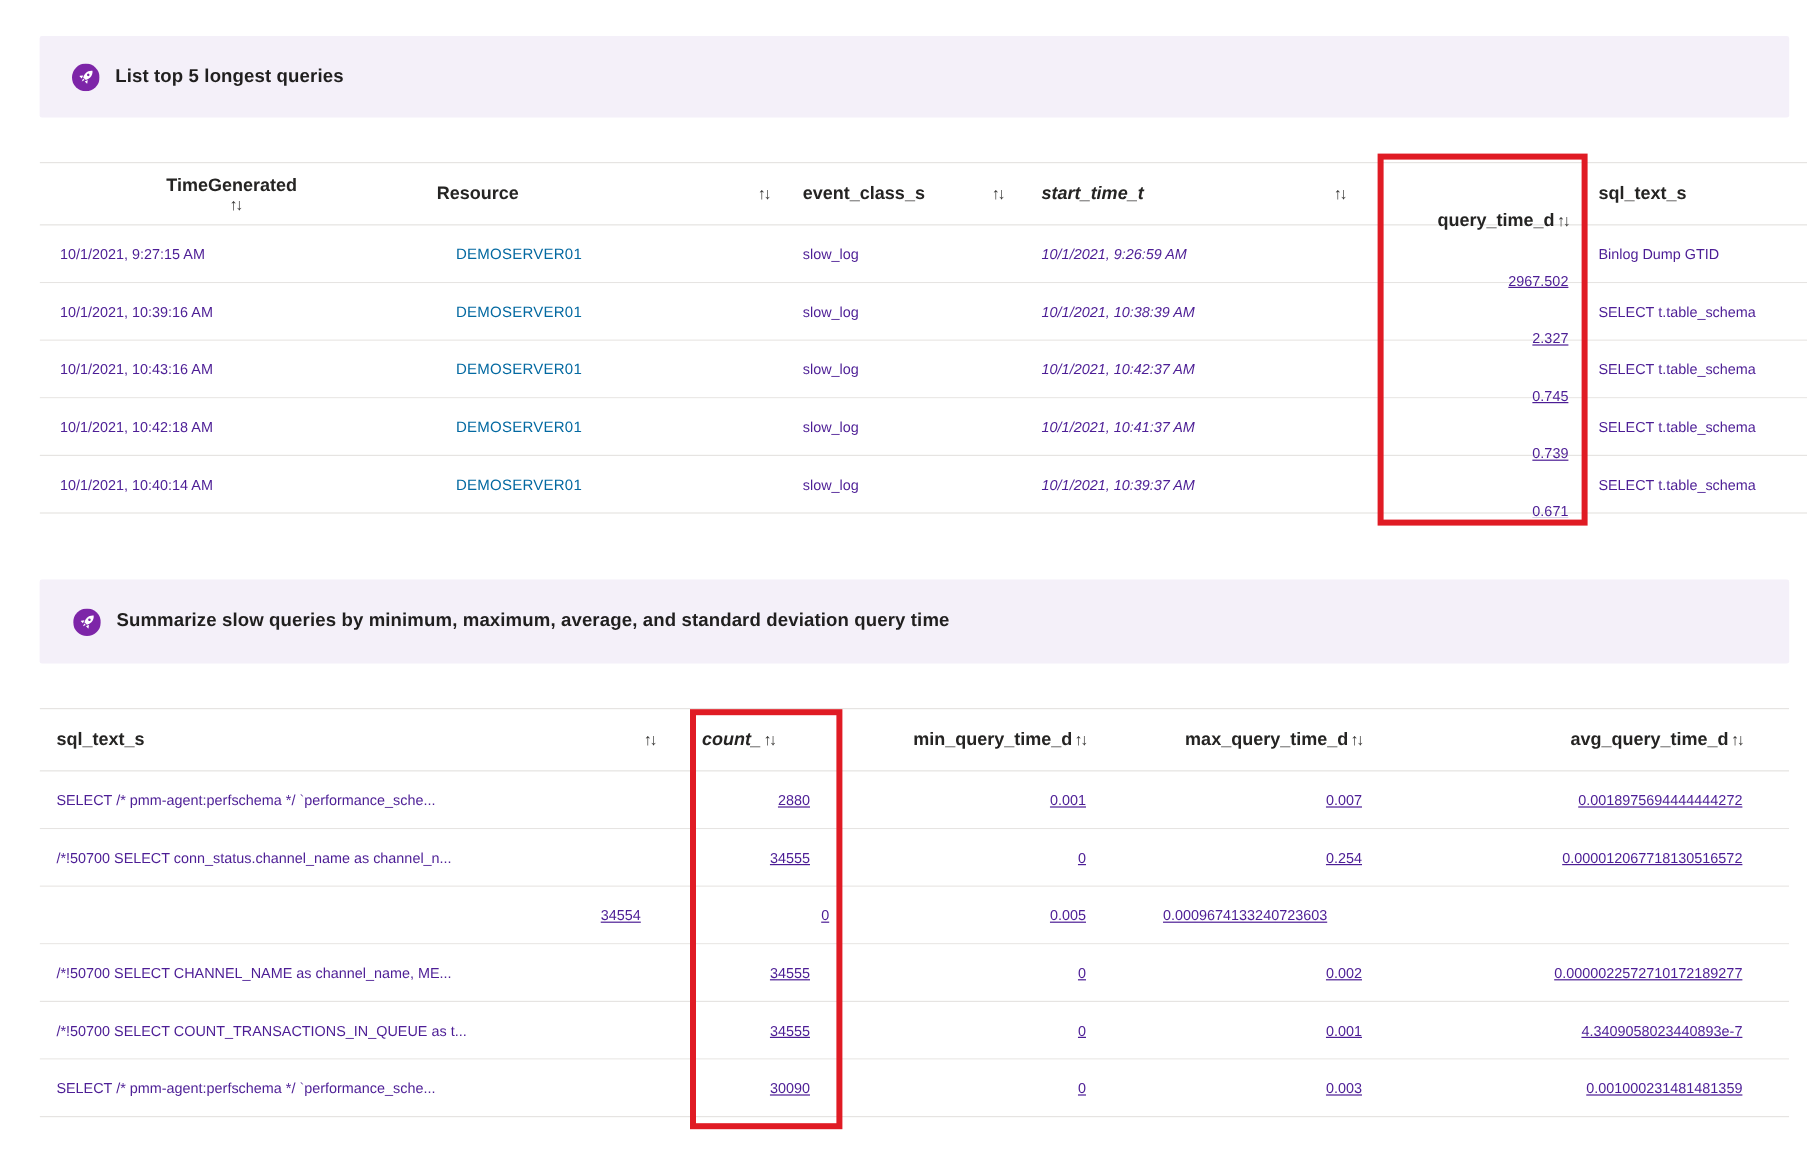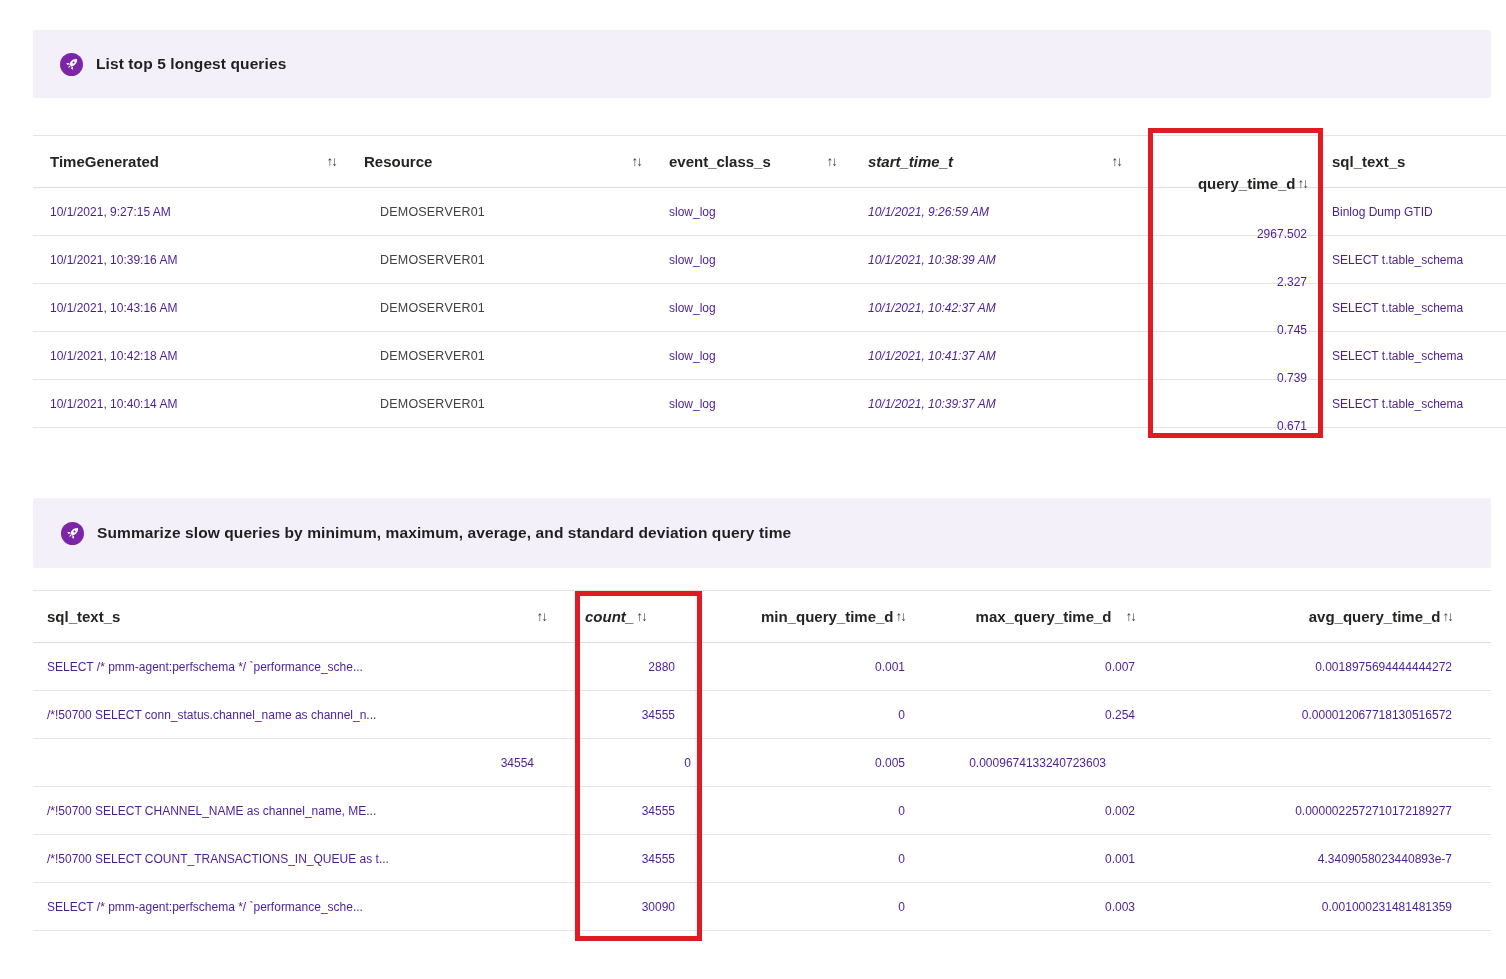--- a/index.html
+++ b/index.html
@@ -13,21 +13,21 @@
 
   
   .prompt-banner {
     position: absolute; left: 33px; width: 1458px;
     background: var(--banner-bg, #f4f0f9);
     display: flex; align-items: center;
     padding-left: 27px; cursor: pointer;
     border-radius: 2px;
   }
   #prompt-top { top: 30px; height: 68px; }
-  #prompt-bottom { top: 498px; height: 70px; padding-left: 28px; }
+  #prompt-bottom { top: 483px; height: 70px; padding-left: 28px; }
   .copilot-icon { width: 23px; height: 23px; margin-right: 13px; flex: none; display: block; }
   .prompt-text { font-weight: bold; font-size: 15.5px; color: #201f1f; letter-spacing: 0.1px; }
 
   
   .tbl { position: absolute; overflow: hidden; }
   #top-table { left: 33px; top: 135px; width: 1473px; height: 296px; }
   #bottom-table { left: 33px; top: 590px; width: 1458px; height: 344px; }
 
   .row {
     display: grid; align-items: center;
@@ -48,34 +48,34 @@
     padding: 0 14px; cursor: pointer; white-space: nowrap; overflow: hidden;
   }
   .hcell .lbl { font-weight: bold; font-size: 15px; color: #252423; }
   .hcell.end { justify-content: flex-end; }
   .sort {
     font-size: 13.5px; letter-spacing: -2px; color: #3b3a39;
     font-weight: normal; padding-left: 6px; flex: none;
   }
   .hcell.end .sort, .hcell.adj .sort { padding-left: 2px; }
   .hcell.adj { justify-content: flex-start; font-style: italic; }
-  .num { text-align: right; }
-
-  
-  .t1c1 { padding-left: 17px; }
+  .num { text-align: right; text-decoration: underline; }
+
+  
+  .t1c1 { padding-left: 17px; flex-direction: column; }
   .t1c4 { padding-left: 18px; font-style: italic; }
   .t1c5 { padding-right: 15px; margin-top: 44px; }
   .t1c6 { padding-left: 10px; }
-  .resource { font-size: 12.5px; letter-spacing: 0.2px; color: #404040; padding-left: 30px; }
+  .resource { font-size: 12.5px; letter-spacing: 0.2px; color: #0369a1; padding-left: 30px; }
 
   
   .t2c2h { padding-left: 25px; }
   .t2c2v { padding-right: 26px; }
   .t2c3 { padding-right: 10px; }
-  .t2c4 { padding-right: 10px; gap: 12px; }
+  .t2c4 { padding-right: 10px; }
   .t2c5 { padding-right: 39px; }
 
   
   .hl-box {
     position: absolute; pointer-events: none;
     border: 5px solid var(--highlight-red, #e01b24);
   }
   #hl-query-time { left: 1148px; top: 128px; width: 175px; height: 310px; }
   #hl-count { left: 575px; top: 591px; width: 127px; height: 350px; }
 </style>

